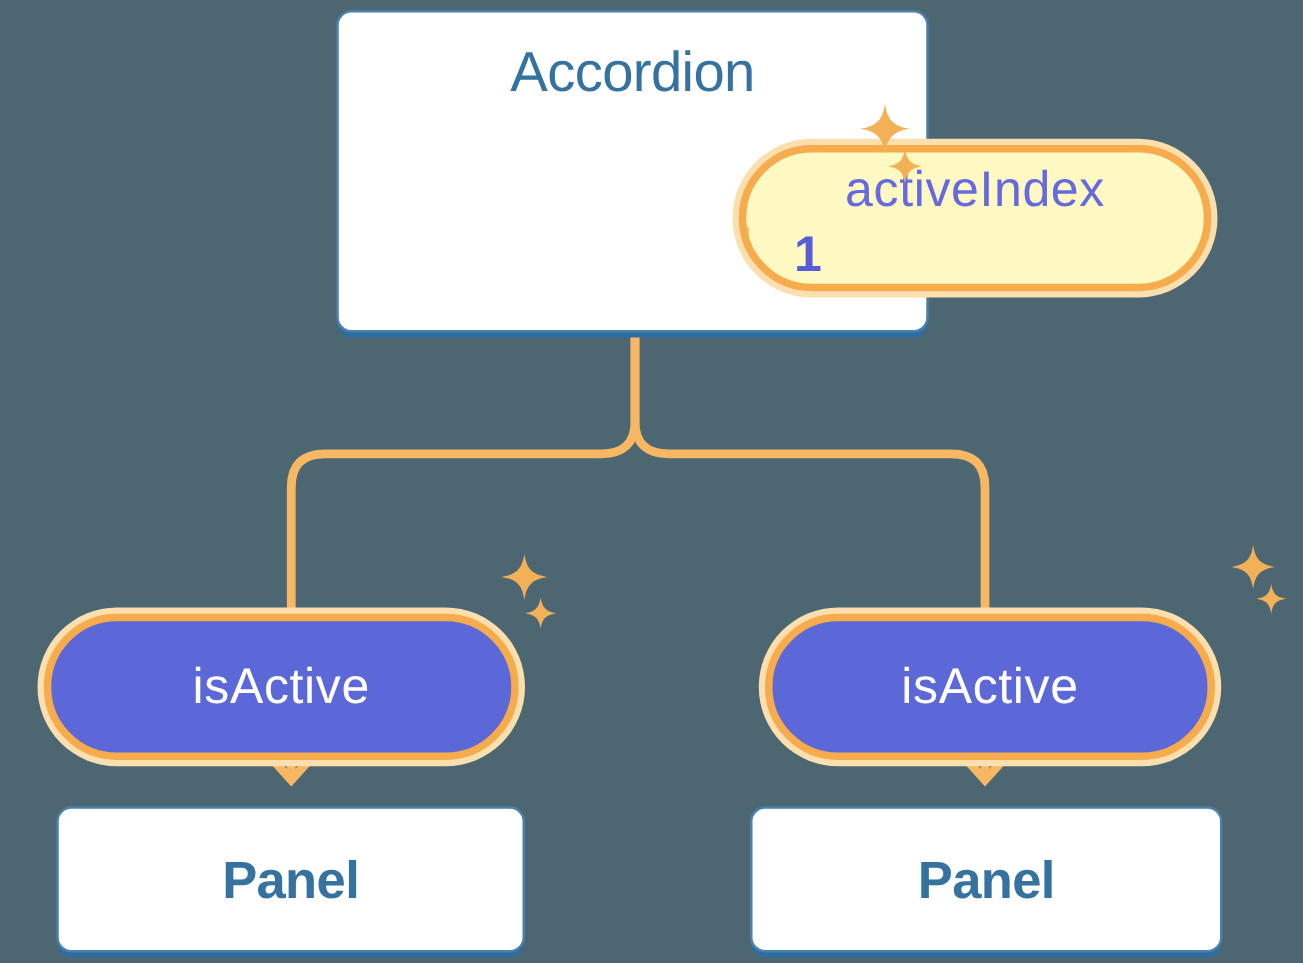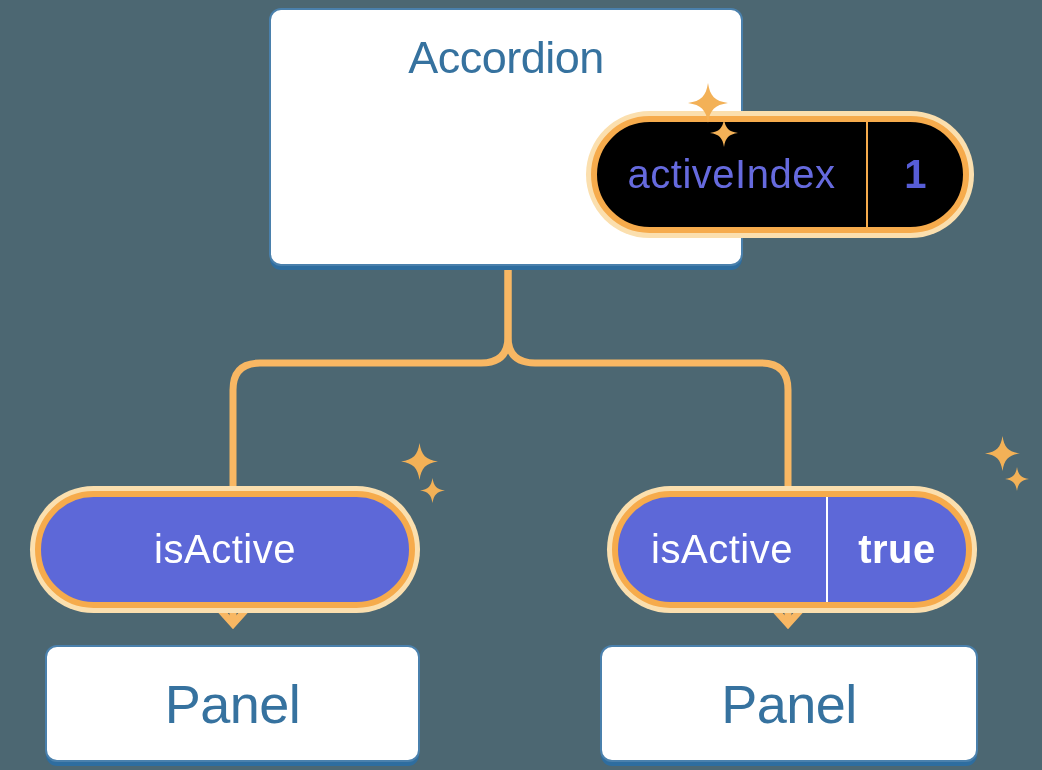--- a/index.html
+++ b/index.html
@@ -32,33 +32,33 @@
   }
   .accordion-card{left:269px;top:8px;width:474px;height:258px;}
   .card-title{
     position:absolute;left:0;right:0;top:22px;text-align:center;
     color:var(--heading-blue);font-size:45px;font-weight:500;line-height:1.15;
     letter-spacing:-0.5px;
   }
   .panel-card{display:flex;align-items:center;justify-content:center;}
   .panel-card.left{left:45px;top:645px;width:375px;height:117px;}
   .panel-card.right{left:600px;top:645px;width:378px;height:117px;}
-  .panel-label{color:var(--heading-blue);font-size:54px;font-weight:400;letter-spacing:-0.5px;}
+  .panel-label{color:var(--heading-blue);font-size:42px;font-weight:700;letter-spacing:-0.5px;}
 
   .pill{
     position:absolute;box-sizing:border-box;z-index:2;
     border:6px solid var(--pill-orange-border);border-radius:999px;
     box-shadow:0 0 0 5px var(--pill-orange-halo);
     display:flex;align-items:stretch;overflow:hidden;
     font-size:40px;letter-spacing:0.5px;
   }
   .pill .label-cell{flex:1;display:flex;align-items:center;justify-content:center;}
   .pill .value-cell{display:flex;align-items:center;justify-content:center;font-weight:bold;}
 
-  .pill.light{background:#000000;left:320px;top:106px;width:378px;height:117px;}
+  .pill.light{background:#fef9c3;left:320px;top:106px;width:378px;height:117px;flex-direction:column;}
   .pill.light .label-cell{color:var(--state-label-purple);}
   .pill.light .value-cell{width:95px;border-left:2px solid var(--pill-orange-border);color:var(--state-value-purple);}
 
   .pill.purple{background:var(--pill-purple);color:#ffffff;margin-top:36px;}
   .pill.purple .value-cell{border-left:2px solid #ffffff;}
   .pill.purple.left{left:35px;top:455px;width:380px;height:117px;}
   .pill.purple.left .value-cell{width:162px;}
   .pill.purple.right{left:612px;top:455px;width:360px;height:117px;}
   .pill.purple.right .value-cell{width:138px;}
 
@@ -106,21 +106,20 @@
       </svg>
   </div>
   <div class="sparkle" style="left:420px;top:478px">
     <svg width="25" height="25" viewBox="0 0 100 100">
         <path d="M50 0 C55 33 67 45 100 50 C67 55 55 67 50 100 C45 67 33 55 0 50 C33 45 45 33 50 0 Z"></path>
       </svg>
   </div>
 
   <div class="pill purple right">
     <div class="label-cell">isActive</div>
-    <div class="value-cell">true</div>
   </div>
   <div class="sparkle" style="left:985px;top:436px">
     <svg width="35" height="35" viewBox="0 0 100 100">
         <path d="M50 0 C55 33 67 45 100 50 C67 55 55 67 50 100 C45 67 33 55 0 50 C33 45 45 33 50 0 Z"></path>
       </svg>
   </div>
   <div class="sparkle" style="left:1005px;top:467px">
     <svg width="24" height="24" viewBox="0 0 100 100">
         <path d="M50 0 C55 33 67 45 100 50 C67 55 55 67 50 100 C45 67 33 55 0 50 C33 45 45 33 50 0 Z"></path>
       </svg>

